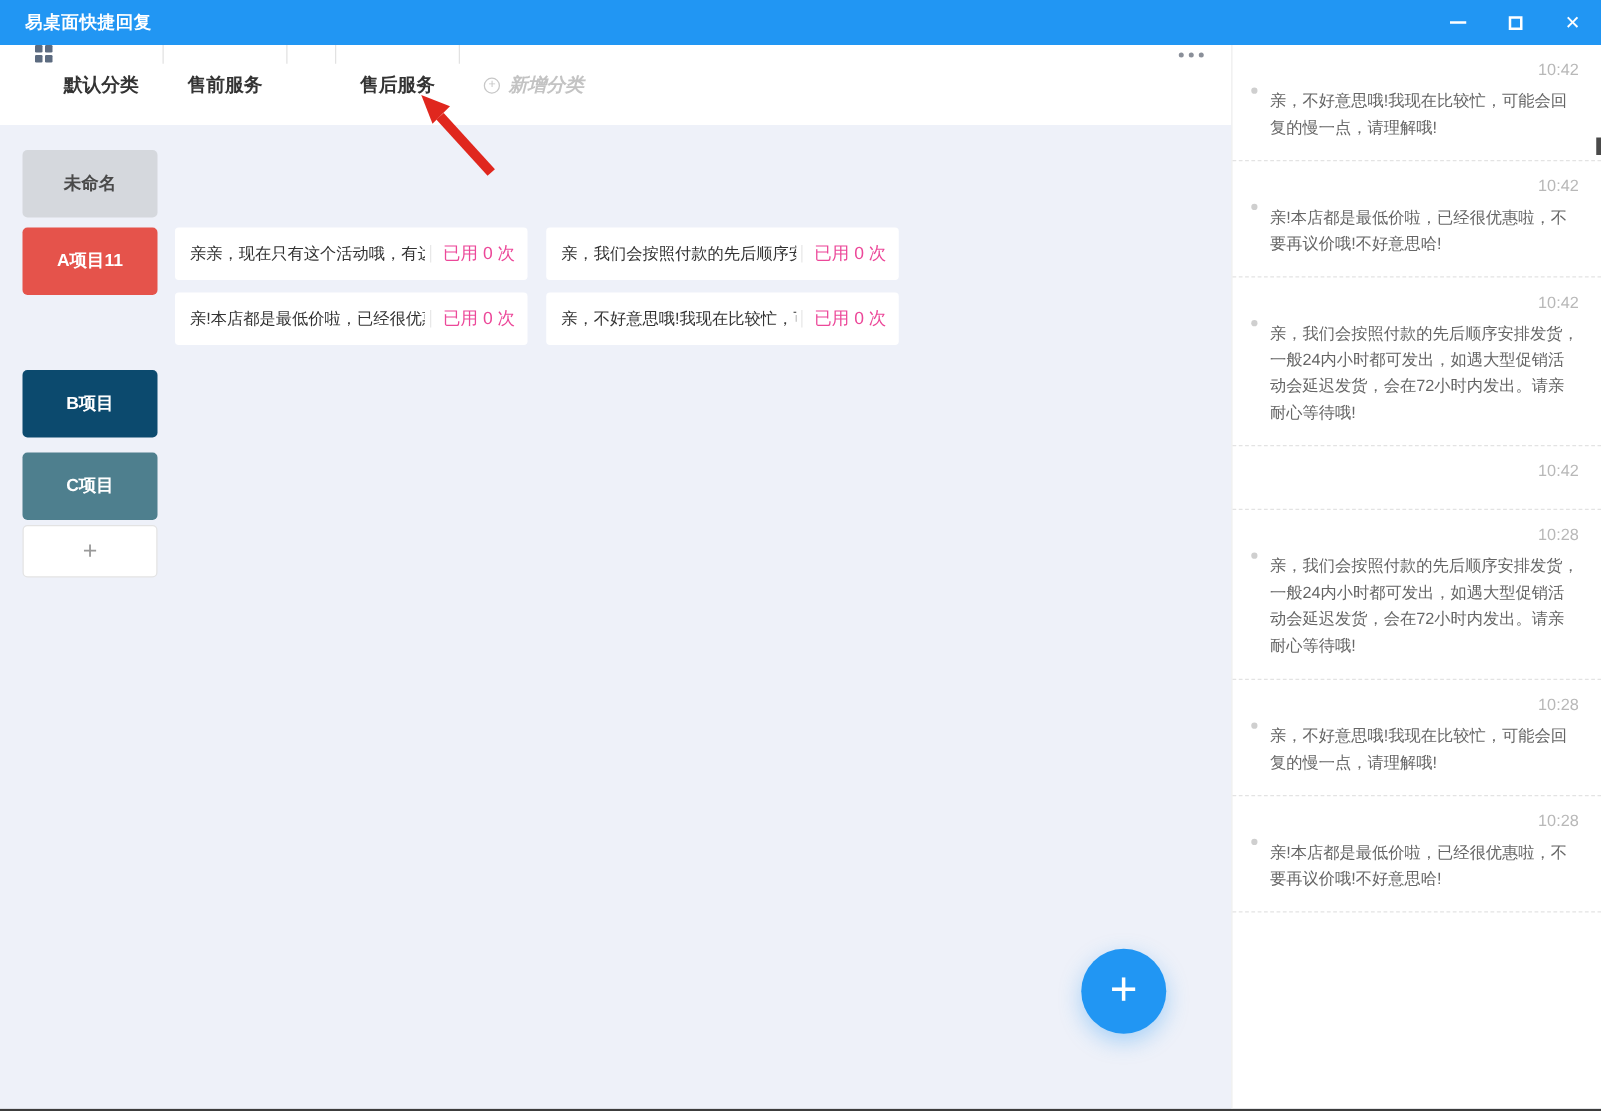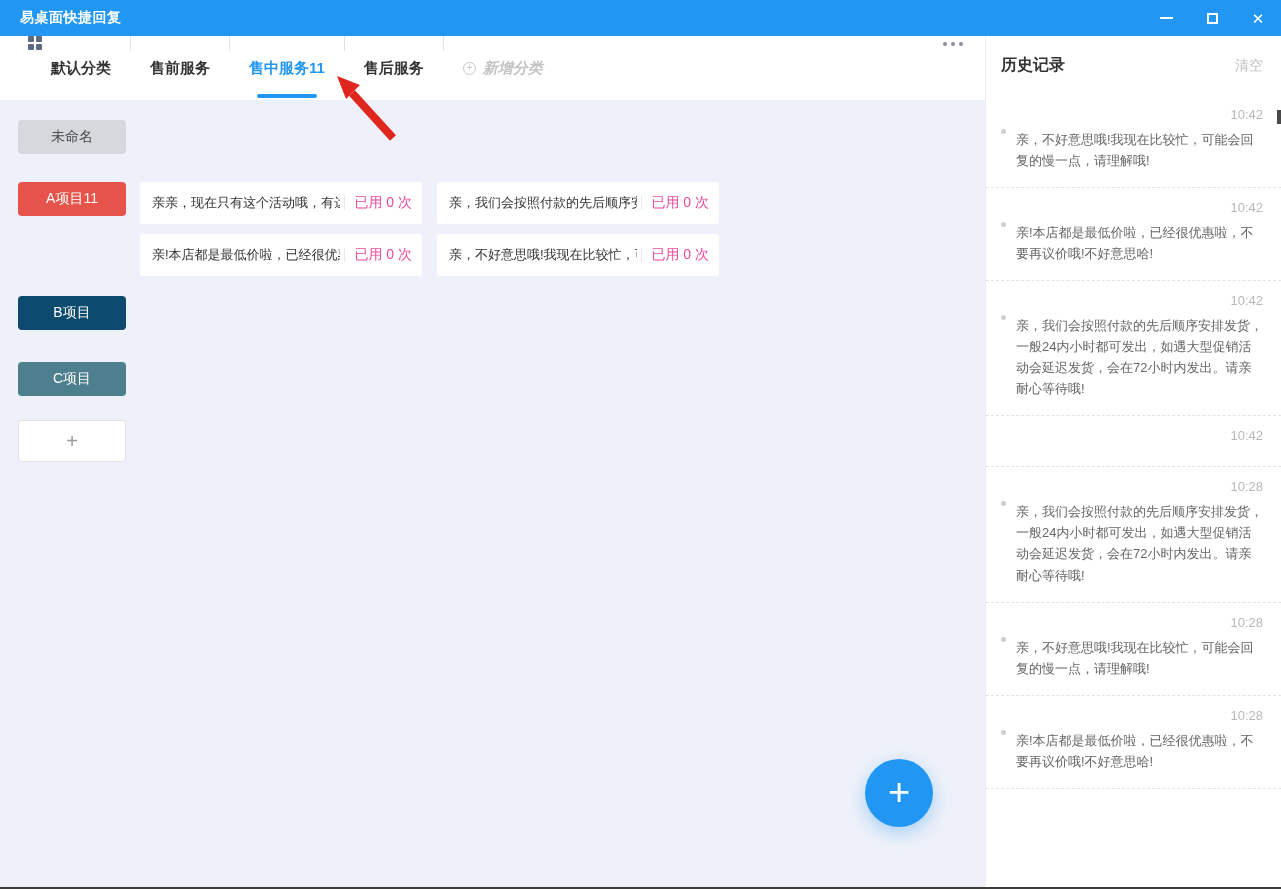--- a/index.html
+++ b/index.html
@@ -25,21 +25,21 @@
   .tab.active::after { content:""; position:absolute; left:10%; right:10%; bottom:2px; height:4px; border-radius:2px; background:#2196f3; }
   .tab-sep { width:1px; height:15px; background:#e2e2e2; margin:0 19px; }
   .add-tab { display:flex; align-items:center; color:#c3c3c3; font-size:15px; font-weight:700; cursor:pointer;font-style:italic; }
   .add-circle-icon { width:13px; height:13px; border:1px solid #c7c7c7; border-radius:50%; margin-right:7px; position:relative; }
   .add-circle-icon::after { content:"+"; position:absolute; left:50%; top:50%; transform:translate(-50%,-54%); font-size:10px; color:#c7c7c7; font-weight:400; }
   .more-icon { margin-left:auto; margin-right:16px; display:flex; gap:4px; cursor:pointer; padding:6px; }
   .more-icon span { width:4px; height:4px; border-radius:50%; background:#8a8f99; }
 
   
   .main { position:absolute; left:0; top:100px; width:985px; height:787px; background:#eef1f9; }
-  .cat-btn { position:absolute; left:18px; width:108px; height:34px; border-radius:4px; display:flex; align-items:center; justify-content:center; font-size:14px; font-weight:400; cursor:pointer; }
+  .cat-btn { position:absolute; left:18px; width:108px; height:54px; border-radius:4px; display:flex; align-items:center; justify-content:center; font-size:14px; font-weight:700; cursor:pointer; }
   .cat-add { position:absolute; left:18px; top:320px; width:108px; height:42px; border-radius:4px; background:#fff; border:1px solid #e3e3e3; display:flex; align-items:center; justify-content:center; color:#9a9a9a; font-size:20px; font-weight:400; cursor:pointer; }
 
   .card { position:absolute; width:282px; height:42px; background:#fff; border-radius:3px; display:flex; align-items:center; padding:0 10px 0 12px; cursor:pointer; }
   .card-text { flex:1; font-size:13px; color:#333; white-space:nowrap; overflow:hidden; }
   .card-sep { width:1px; height:14px; background:#e8e8e8; margin:0 9px 0 4px; flex:none; }
   .card-used { font-size:14px; color:#ec4899; font-weight:400; flex:none; }
 
   .fab { position:absolute; left:865px; top:659px; width:68px; height:68px; border-radius:50%; background:#2196f3; box-shadow:0 6px 18px rgba(33,150,243,0.35); display:flex; align-items:center; justify-content:center; cursor:pointer; }
   .fab-plus { color:#fff; font-size:38px; font-weight:400; line-height:1; margin-top:-3px; }
 
@@ -83,21 +83,20 @@
     <div class="grid-icon">
         <span></span>
         <span></span>
         <span></span>
         <span></span>
       </div>
     <div class="tab">默认分类</div>
     <div class="tab-sep"></div>
     <div class="tab">售前服务</div>
     <div class="tab-sep"></div>
-    <div class="tab active">售中服务11</div>
     <div class="tab-sep"></div>
     <div class="tab">售后服务</div>
     <div class="tab-sep"></div>
     <div class="add-tab">
       <span class="add-circle-icon"></span>
       <span>新增分类</span>
     </div>
     <div class="more-icon">
         <span></span>
         <span></span>
@@ -142,24 +141,20 @@
       <div class="fab-plus">+</div>
     </div>
   </div>
 
   <svg class="arrow-svg" width="100" height="100" viewBox="0 0 100 100">
     <line x1="73" y1="78" x2="32" y2="33" stroke="#e0271e" stroke-width="8"></line>
     <polygon points="17,16 40,25 26,39" fill="#e0271e"></polygon>
   </svg>
 
   <div class="sidebar">
-    <div class="sb-header">
-      <div class="sb-title">历史记录</div>
-      <div class="sb-clear">清空</div>
-    </div>
 
     <div class="h-item">
       <div class="h-time">10:42</div>
       <div class="h-row">
           <div class="h-dot"></div>
         <div class="h-text">亲，不好意思哦!我现在比较忙，可能会回复的慢一点，请理解哦!</div>
         </div>
     </div>
     <div class="h-item">
       <div class="h-time">10:42</div>

